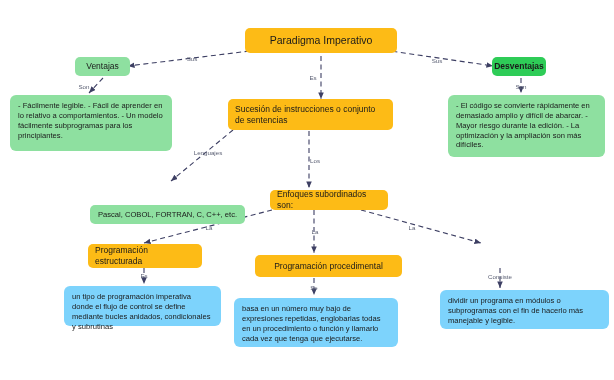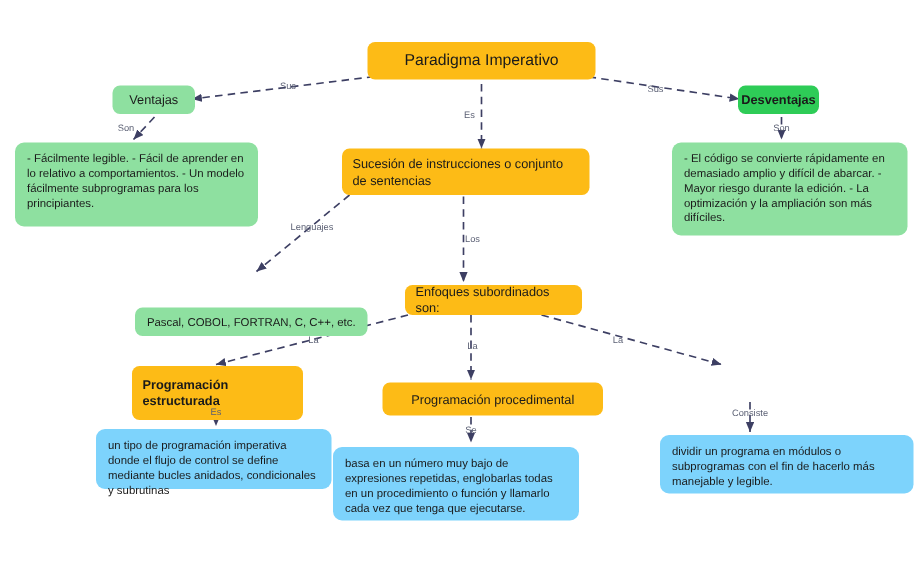--- a/index.html
+++ b/index.html
@@ -113,42 +113,42 @@
   </div>
 
   <div class="node t-box box-green" style="left:90px; top:181px; width:155px; height:19px; display:flex; align-items:center; justify-content:center; border-radius:5px;margin-top:24px;">
     <span>Pascal, COBOL, FORTRAN, C, C++, etc.</span>
   </div>
 
   <div class="node node-amber t-node" style="left:270px; top:190px; width:118px; height:20px;">
     <span>Enfoques subordinados son:</span>
   </div>
 
-  <div class="node node-amber t-node" style="left:88px; top:244px; width:114px; height:36px;font-weight:bold;">
+  <div class="node node-amber t-node" style="left:88px; top:244px; width:114px; height:24px;">
     <span>Programación estructurada</span>
   </div>
 
   <div class="node node-amber t-node" style="left:255px; top:255px; width:147px; height:22px;">
     <span>Programación procedimental</span>
   </div>
 
 
   <div class="box box-green t-box" style="left:10px; top:95px; width:162px; height:56px;">
     <span>- Fácilmente legible. - Fácil de aprender en lo relativo a comportamientos.  - Un modelo fácilmente subprogramas para los principiantes.</span>
   </div>
 
   <div class="box box-green t-box" style="left:448px; top:95px; width:157px; height:62px;">
     <span>- El código se convierte rápidamente en demasiado amplio y difícil de abarcar.          - Mayor riesgo durante la edición. - La optimización y la ampliación son más difíciles.</span>
   </div>
 
   <div class="box box-amber t-box" style="left:64px; top:286px; width:157px; height:40px;">
     <span>un tipo de programación imperativa donde el flujo de control se define mediante bucles anidados, condicionales y subrutinas</span>
   </div>
 
-  <div class="box box-amber t-box" style="left:222px; top:298px; width:164px; height:49px;">
+  <div class="box box-amber t-box" style="left:234px; top:298px; width:164px; height:49px;">
     <span>basa en un número muy bajo de expresiones repetidas, englobarlas todas en un procedimiento o función y llamarlo cada vez que tenga que ejecutarse.</span>
   </div>
 
   <div class="box box-amber t-box" style="left:440px; top:290px; width:169px; height:39px;">
     <span>dividir un programa en módulos o subprogramas con el fin de hacerlo más manejable y legible.</span>
   </div>
 
   <div class="linklabel t-link" style="left:192px; top:58px;">
     <span>Sus</span>
   </div>

